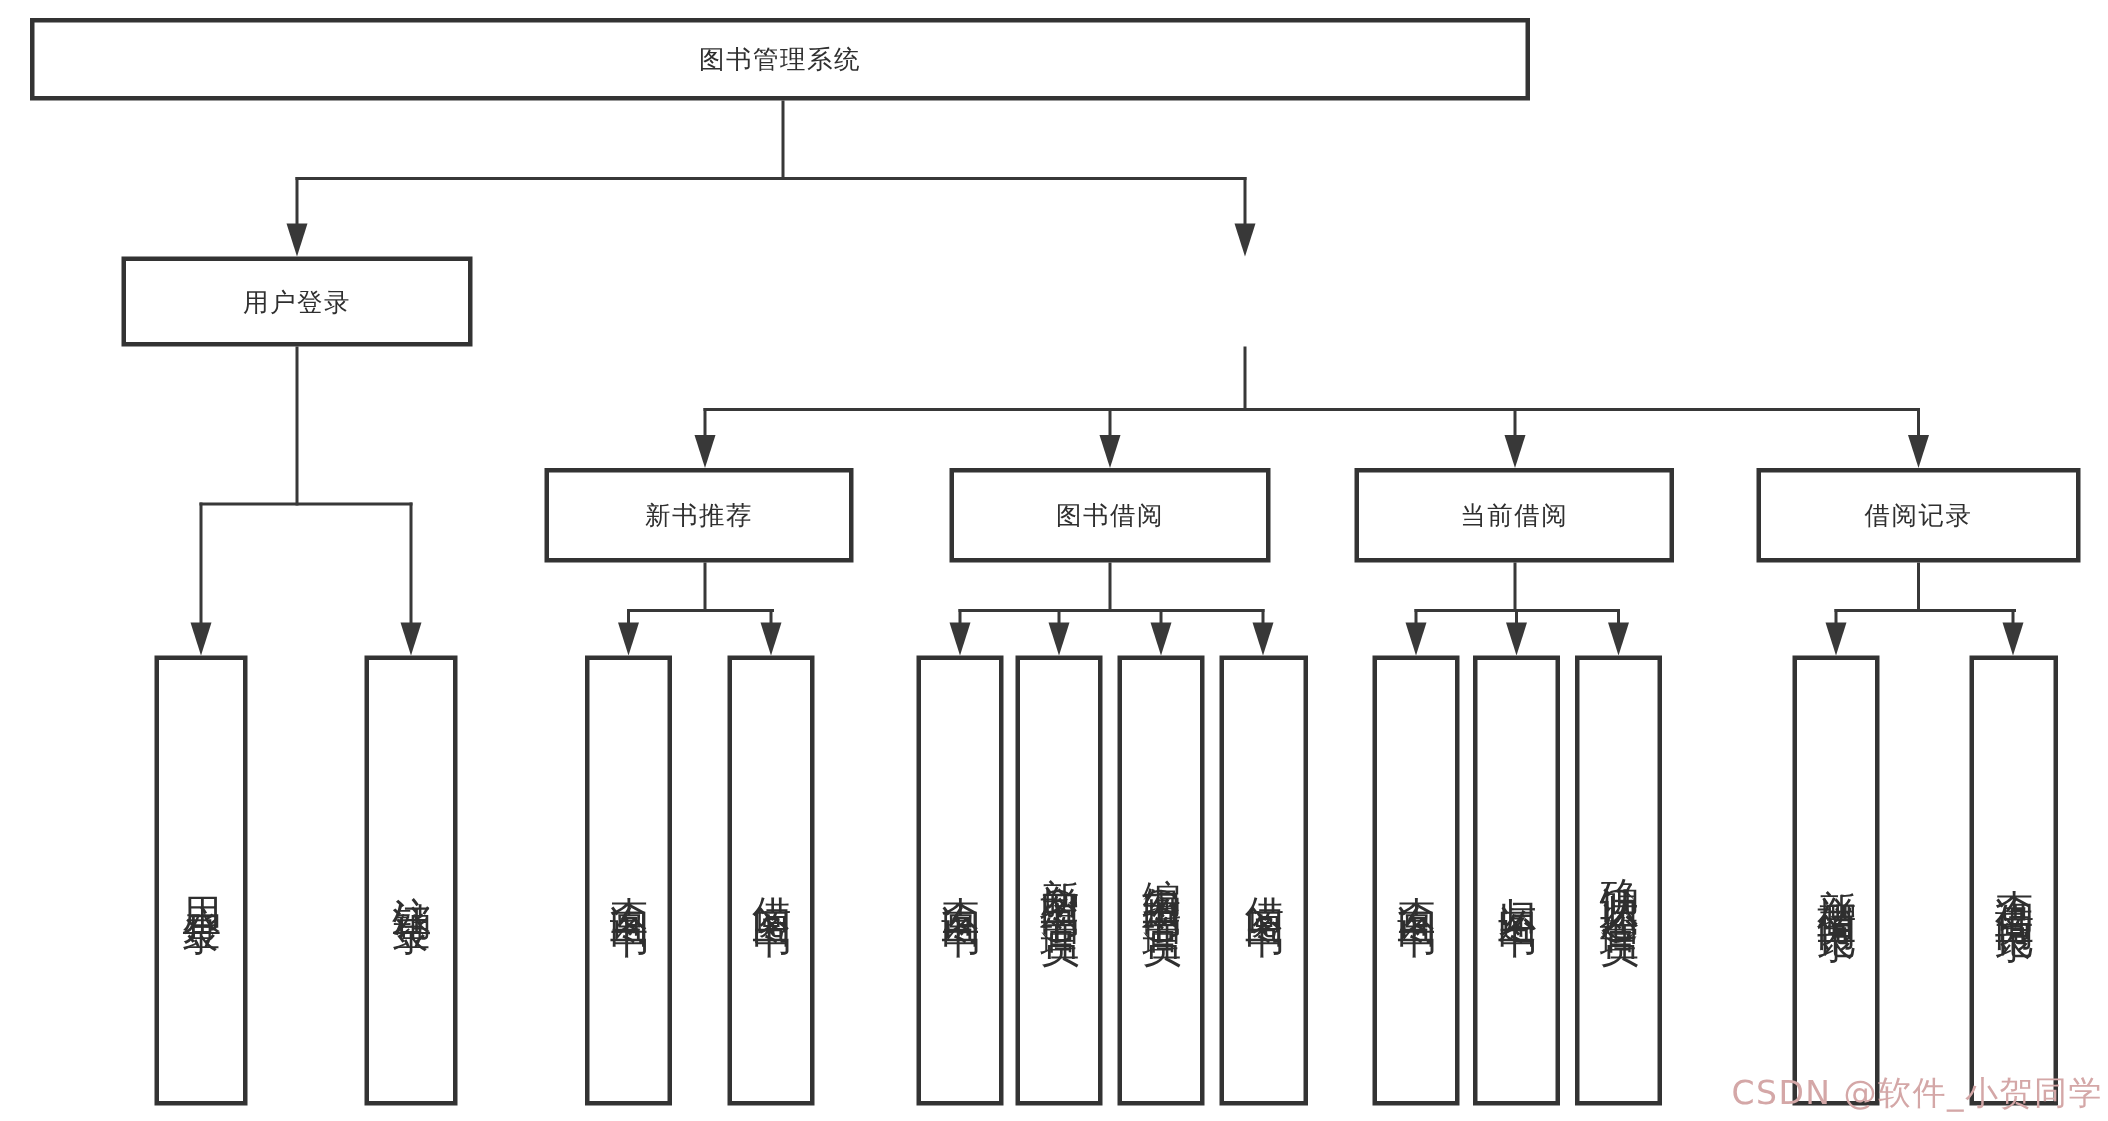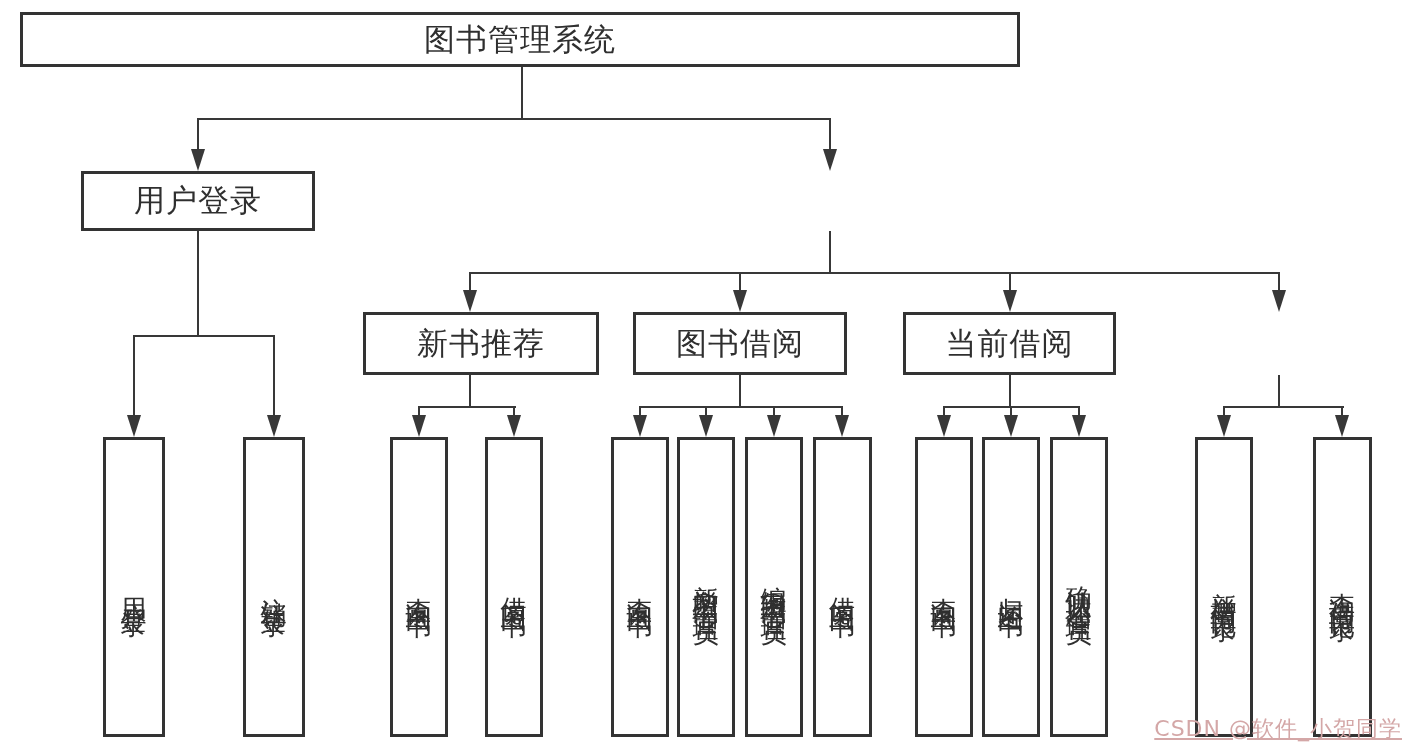--- a/index.html
+++ b/index.html
@@ -9,40 +9,40 @@
     --wm:#d4a7a7;
   }
   *{margin:0;padding:0;box-sizing:border-box;}
   body{background:#ffffff;font-family:"DejaVu Sans",sans-serif;}
   .canvas{position:relative;width:1405px;height:747px;background:#ffffff;overflow:hidden;}
 
   .box{
     position:absolute;background:#ffffff;border:3px solid var(--border);
     display:flex;align-items:center;justify-content:center;color:var(--text);
   }
-  .box.h span{font-size:31px;letter-spacing:1px;white-space:nowrap;text-align:center;}
+  .box.h span{font-size:17px;letter-spacing:1px;white-space:nowrap;text-align:center;}
   .box.v{writing-mode:vertical-rl;text-orientation:mixed;}
   .box.v span{font-size:26px;letter-spacing:5px;line-height:1;white-space:nowrap;}
 
   .hl{position:absolute;height:2px;background:var(--line);}
   .vl{position:absolute;width:2px;background:var(--line);}
 
   .ar{position:absolute;width:14px;}
   .ar::before{
     content:'';position:absolute;left:6px;top:0;bottom:16px;width:2px;background:var(--line);
   }
   .ar::after{
     content:'';position:absolute;left:0;bottom:0;width:0;height:0;
     border-left:7px solid transparent;border-right:7px solid transparent;
     border-top:22px solid var(--line);
   }
 
   .watermark{
     position:absolute;right:3px;bottom:3px;font-size:22px;color:var(--wm);
-    letter-spacing:1px;white-space:nowrap;text-decoration:underline;
+    letter-spacing:1px;white-space:nowrap;
   }
 </style>
 </head>
 <body>
 
 <div class="canvas">
 
   <div class="box h" style="left:20px;top:12px;width:1000px;height:55px">
     <span>图书管理系统</span>
   </div>
@@ -61,28 +61,31 @@
   <div class="ar" style="left:127px;top:335px;height:102px"></div>
   <div class="ar" style="left:267px;top:335px;height:102px"></div>
 
   <div class="vl" style="left:829px;top:231px;height:43px"></div>
   <div class="hl" style="left:469px;top:272px;width:811px"></div>
   <div class="ar" style="left:463px;top:272px;height:40px"></div>
   <div class="ar" style="left:733px;top:272px;height:40px"></div>
   <div class="ar" style="left:1003px;top:272px;height:40px"></div>
   <div class="ar" style="left:1272px;top:272px;height:40px"></div>
 
-  <div class="box h" style="left:363px;top:312px;width:236px;height:63px">
+  <div class="box h" style="left:363px;top:312px;width:206px;height:63px">
     <span>新书推荐</span>
   </div>
   <div class="box h" style="left:903px;top:312px;width:213px;height:63px">
     <span>当前借阅</span>
   </div>
   <div class="box h" style="left:633px;top:312px;width:214px;height:63px">
     <span>图书借阅</span>
+  </div>
+  <div class="box h" style="left:1171px;top:312px;width:216px;height:63px">
+    <span>借阅记录</span>
   </div>
 
   <div class="vl" style="left:469px;top:375px;height:33px"></div>
   <div class="hl" style="left:418px;top:406px;width:98px"></div>
   <div class="ar" style="left:412px;top:406px;height:31px"></div>
   <div class="ar" style="left:507px;top:406px;height:31px"></div>
 
   <div class="vl" style="left:739px;top:375px;height:33px"></div>
   <div class="hl" style="left:639px;top:406px;width:204px"></div>
   <div class="ar" style="left:633px;top:406px;height:31px"></div>

